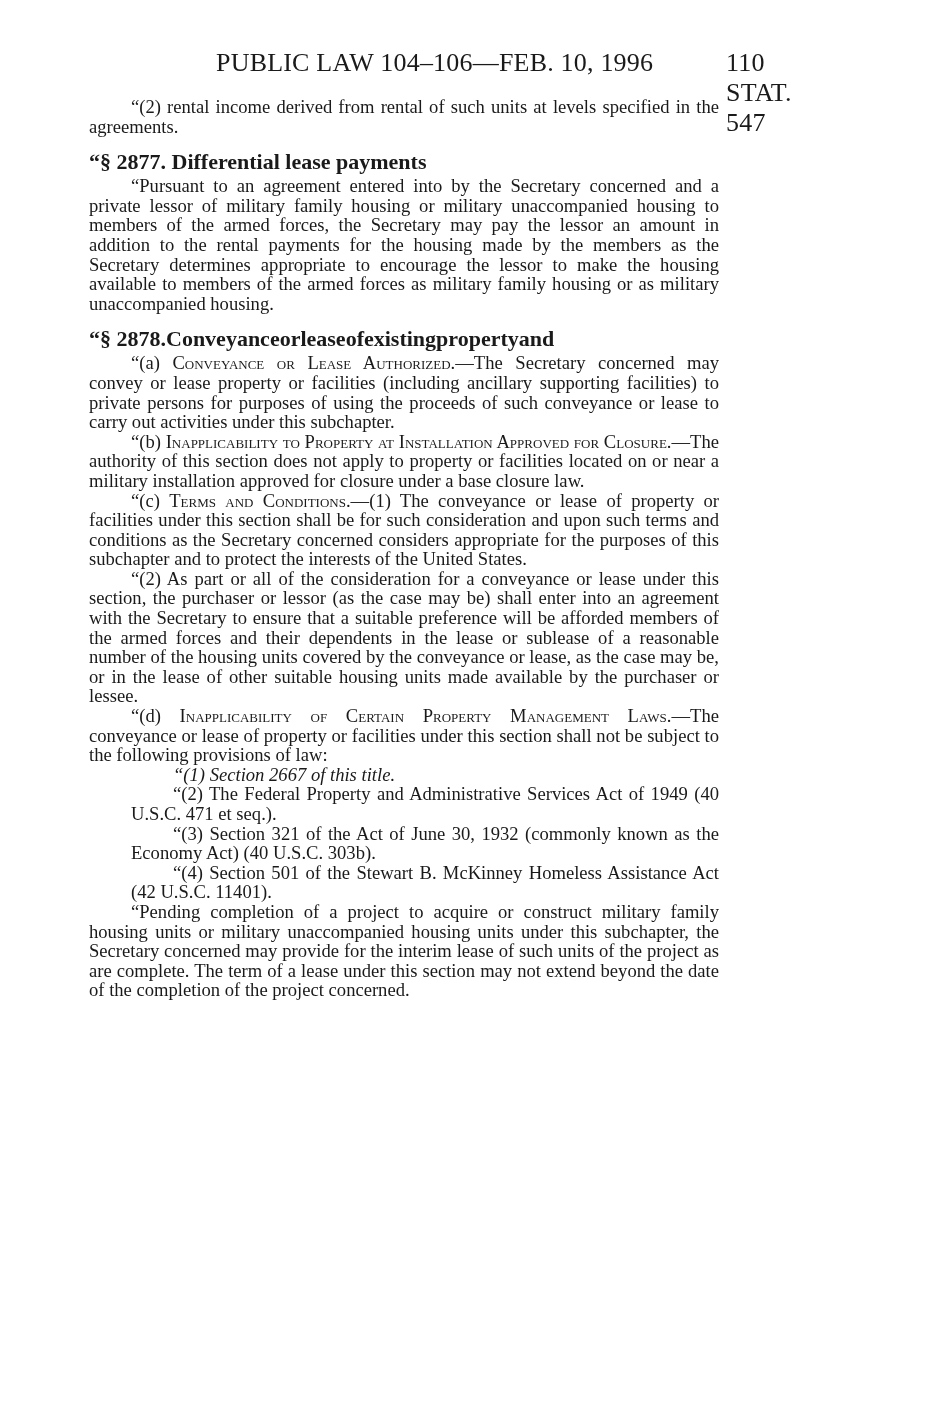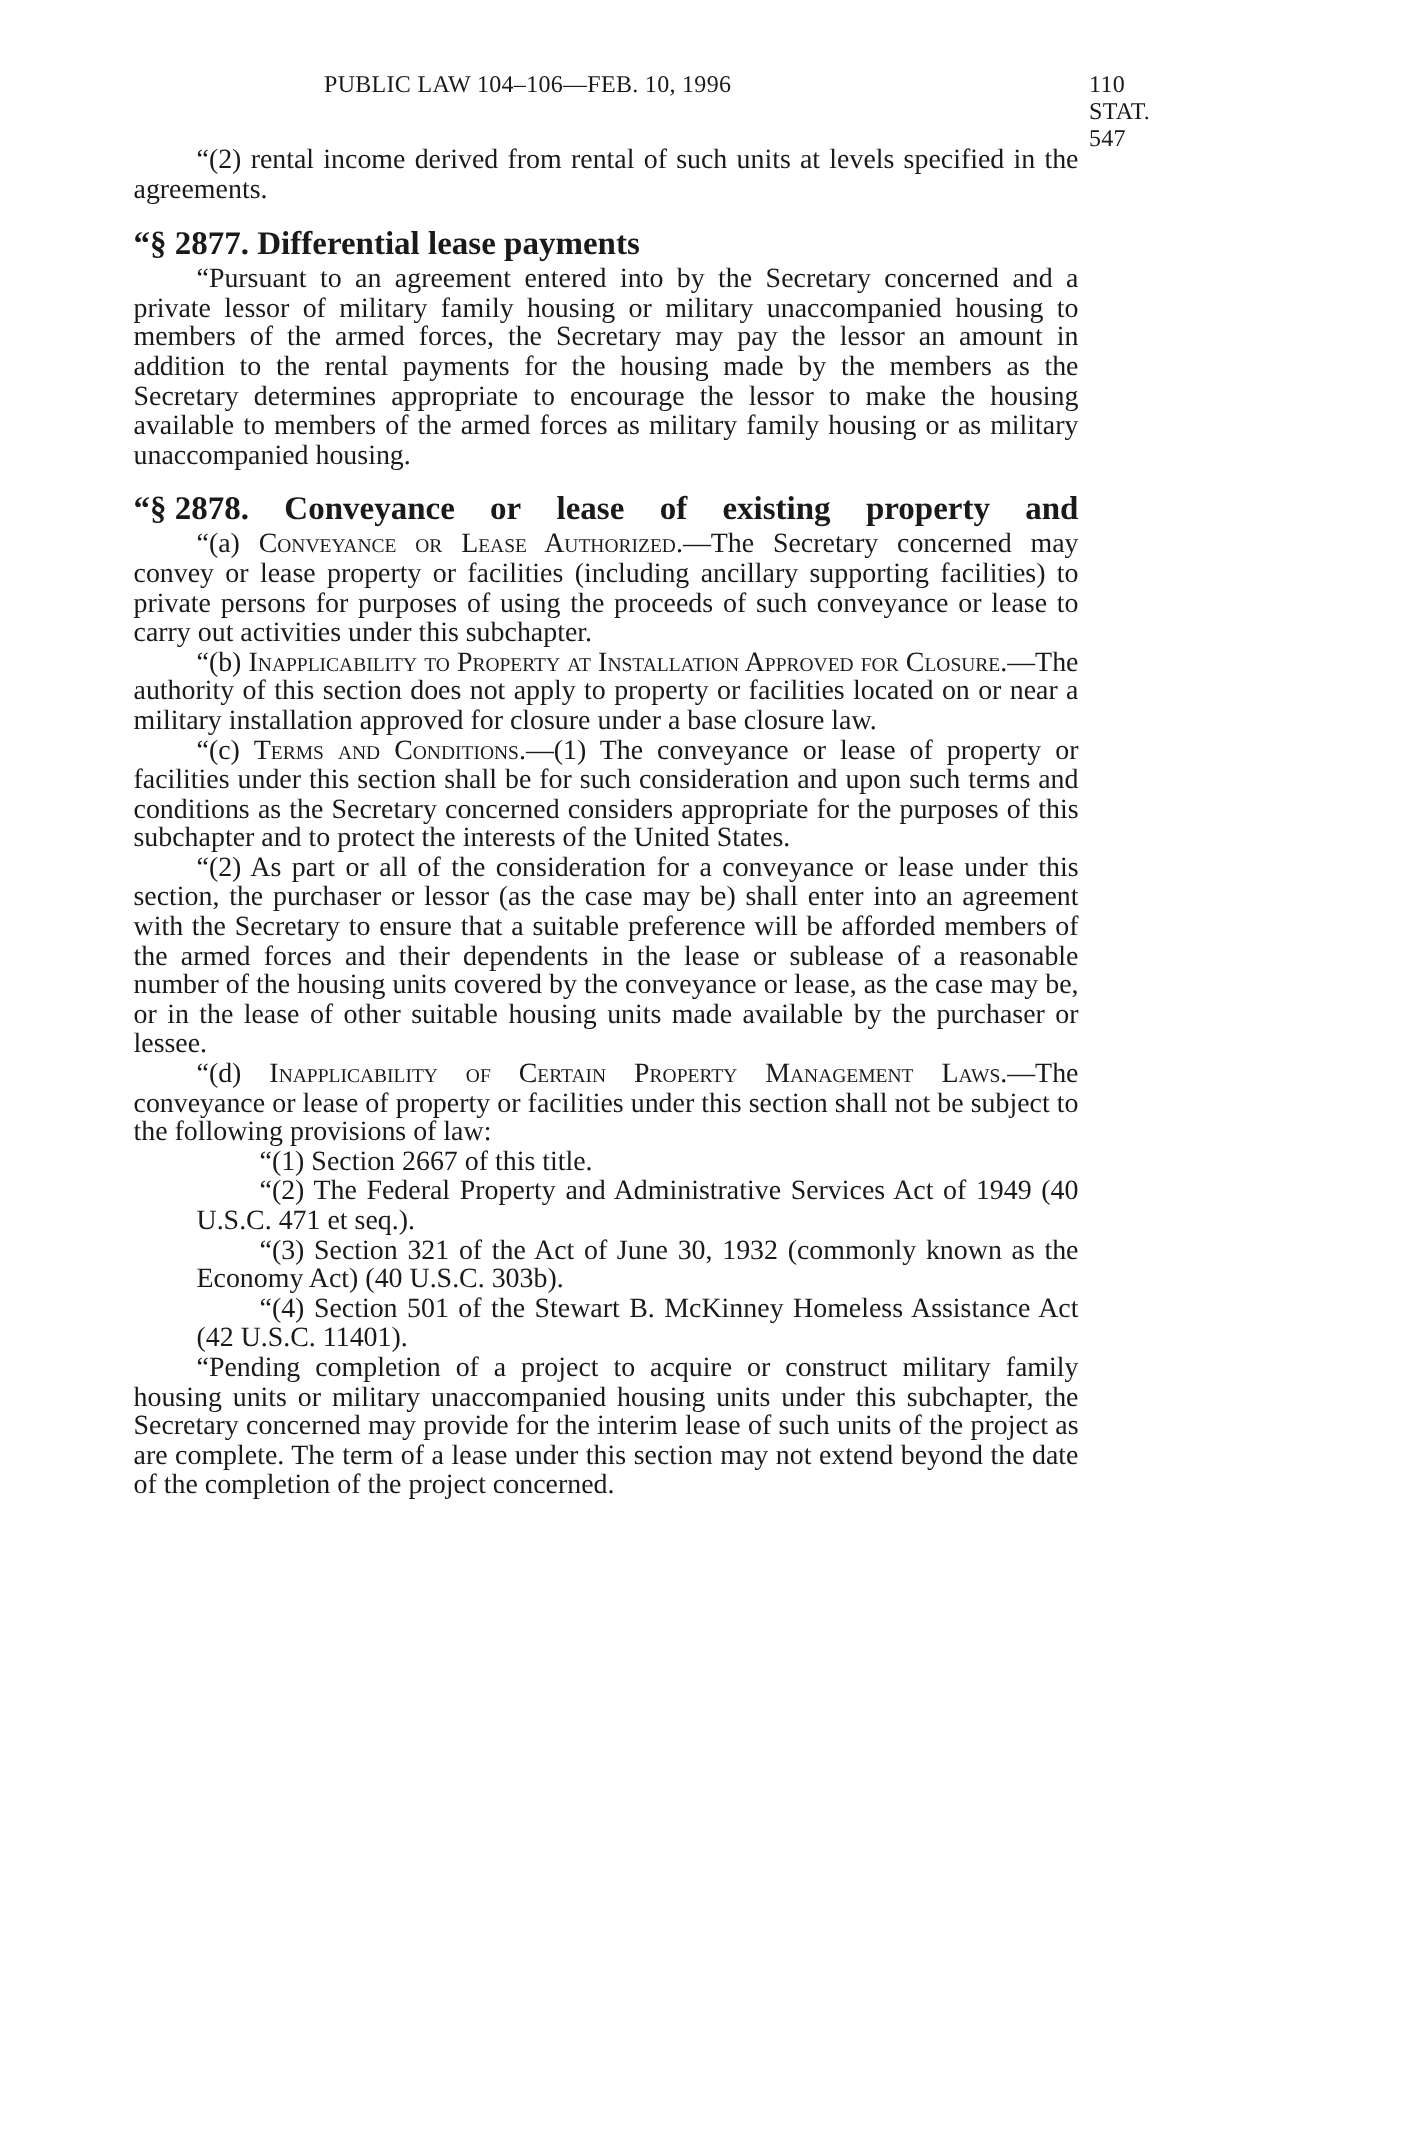--- a/index.html
+++ b/index.html
@@ -3,43 +3,43 @@
   <meta charset="utf-8">
   <style>
     html, body { margin: 0; padding: 0; background: #ffffff; }
     body {
       width: 947px; height: 1419px; position: relative; overflow: hidden;
       font-family: "DejaVu Serif", "Liberation Serif", serif;
       color: #1a1a1a;
     }
     .running-head {
       position: absolute; top: 48px; left: 0; width: 771px; height: 30px;
-      font-family: "Liberation Serif", serif; font-size: 16px; letter-spacing: 0.2px;
+      font-family: "Liberation Serif", serif; font-size: 26px; letter-spacing: 0.2px;
     }
     .rh-title { position: absolute; left: 216px; top: 0; }
     .rh-page { position: absolute; left: 726px; top: 0; }
 
     .page-body {
       position: absolute; left: 89px; top: 97px; width: 630px;
       font-family: "Liberation Serif", serif; font-size: 18.6px; line-height: 19.6px;
       text-align: justify;
     }
     .page-body p { margin: 0; }
     .indent { text-indent: 42px; }
     .sub-indent { padding-left: 42px; text-indent: 42px; }
     .sub-indent-wrap { padding-left: 42px; }
     .sc { font-variant: small-caps; }
     .sec-head {
       font-family: Liberation Serif, serif; font-weight: bold;
       font-size: 22px; line-height: 20px; text-align: left;
     }
     .sec-head.gap { margin-top: 16px; margin-bottom: 4px; }
-    .sec-head-2878 { display: flex; justify-content: space-between; width: 630px; }
+    .sec-head-2878 { display: flex; justify-content: flex-start; width: 630px; }
     .sec-head-2878-cont { padding-left: 90px; }
-    .last-line { text-align-last: left; }
+    .last-line { text-align-last: left; font-style: italic; }
   </style>
 </head>
 <body>
 
 <div class="running-head">
   <span class="rh-title">PUBLIC LAW 104–106—FEB. 10, 1996</span>
   <span class="rh-page">110 STAT. 547</span>
 </div>
 
 <div class="page-body">

